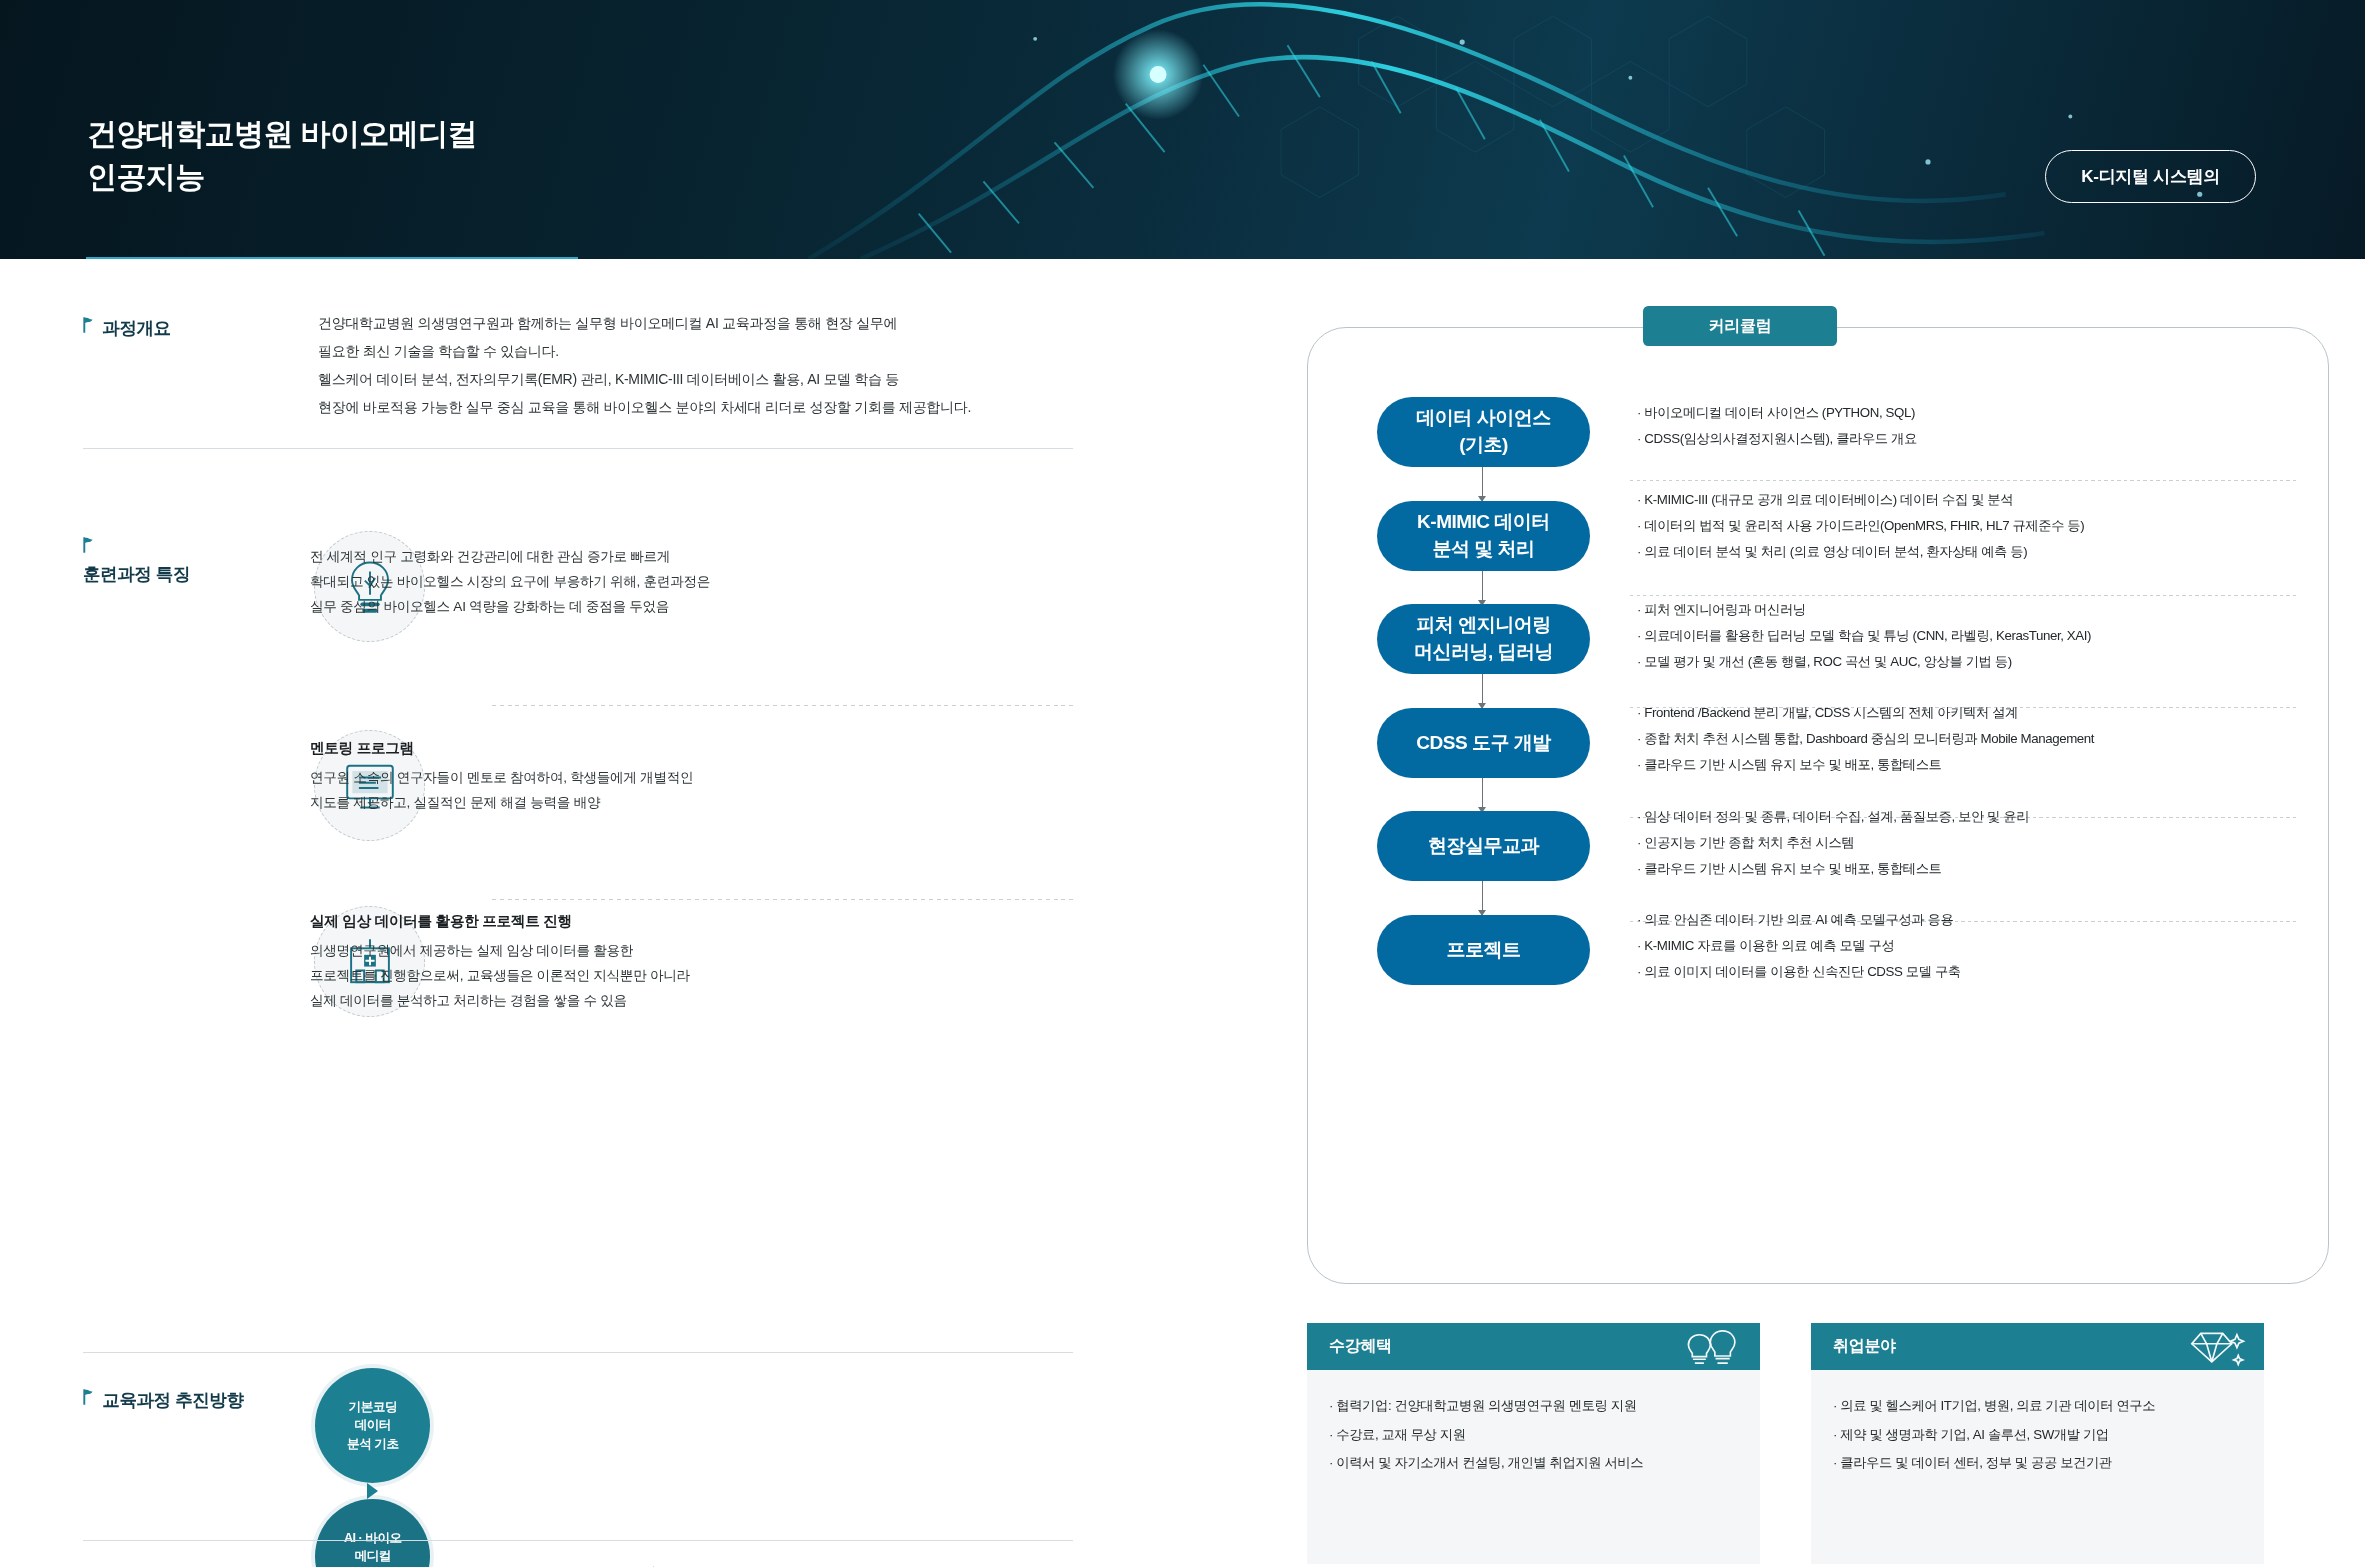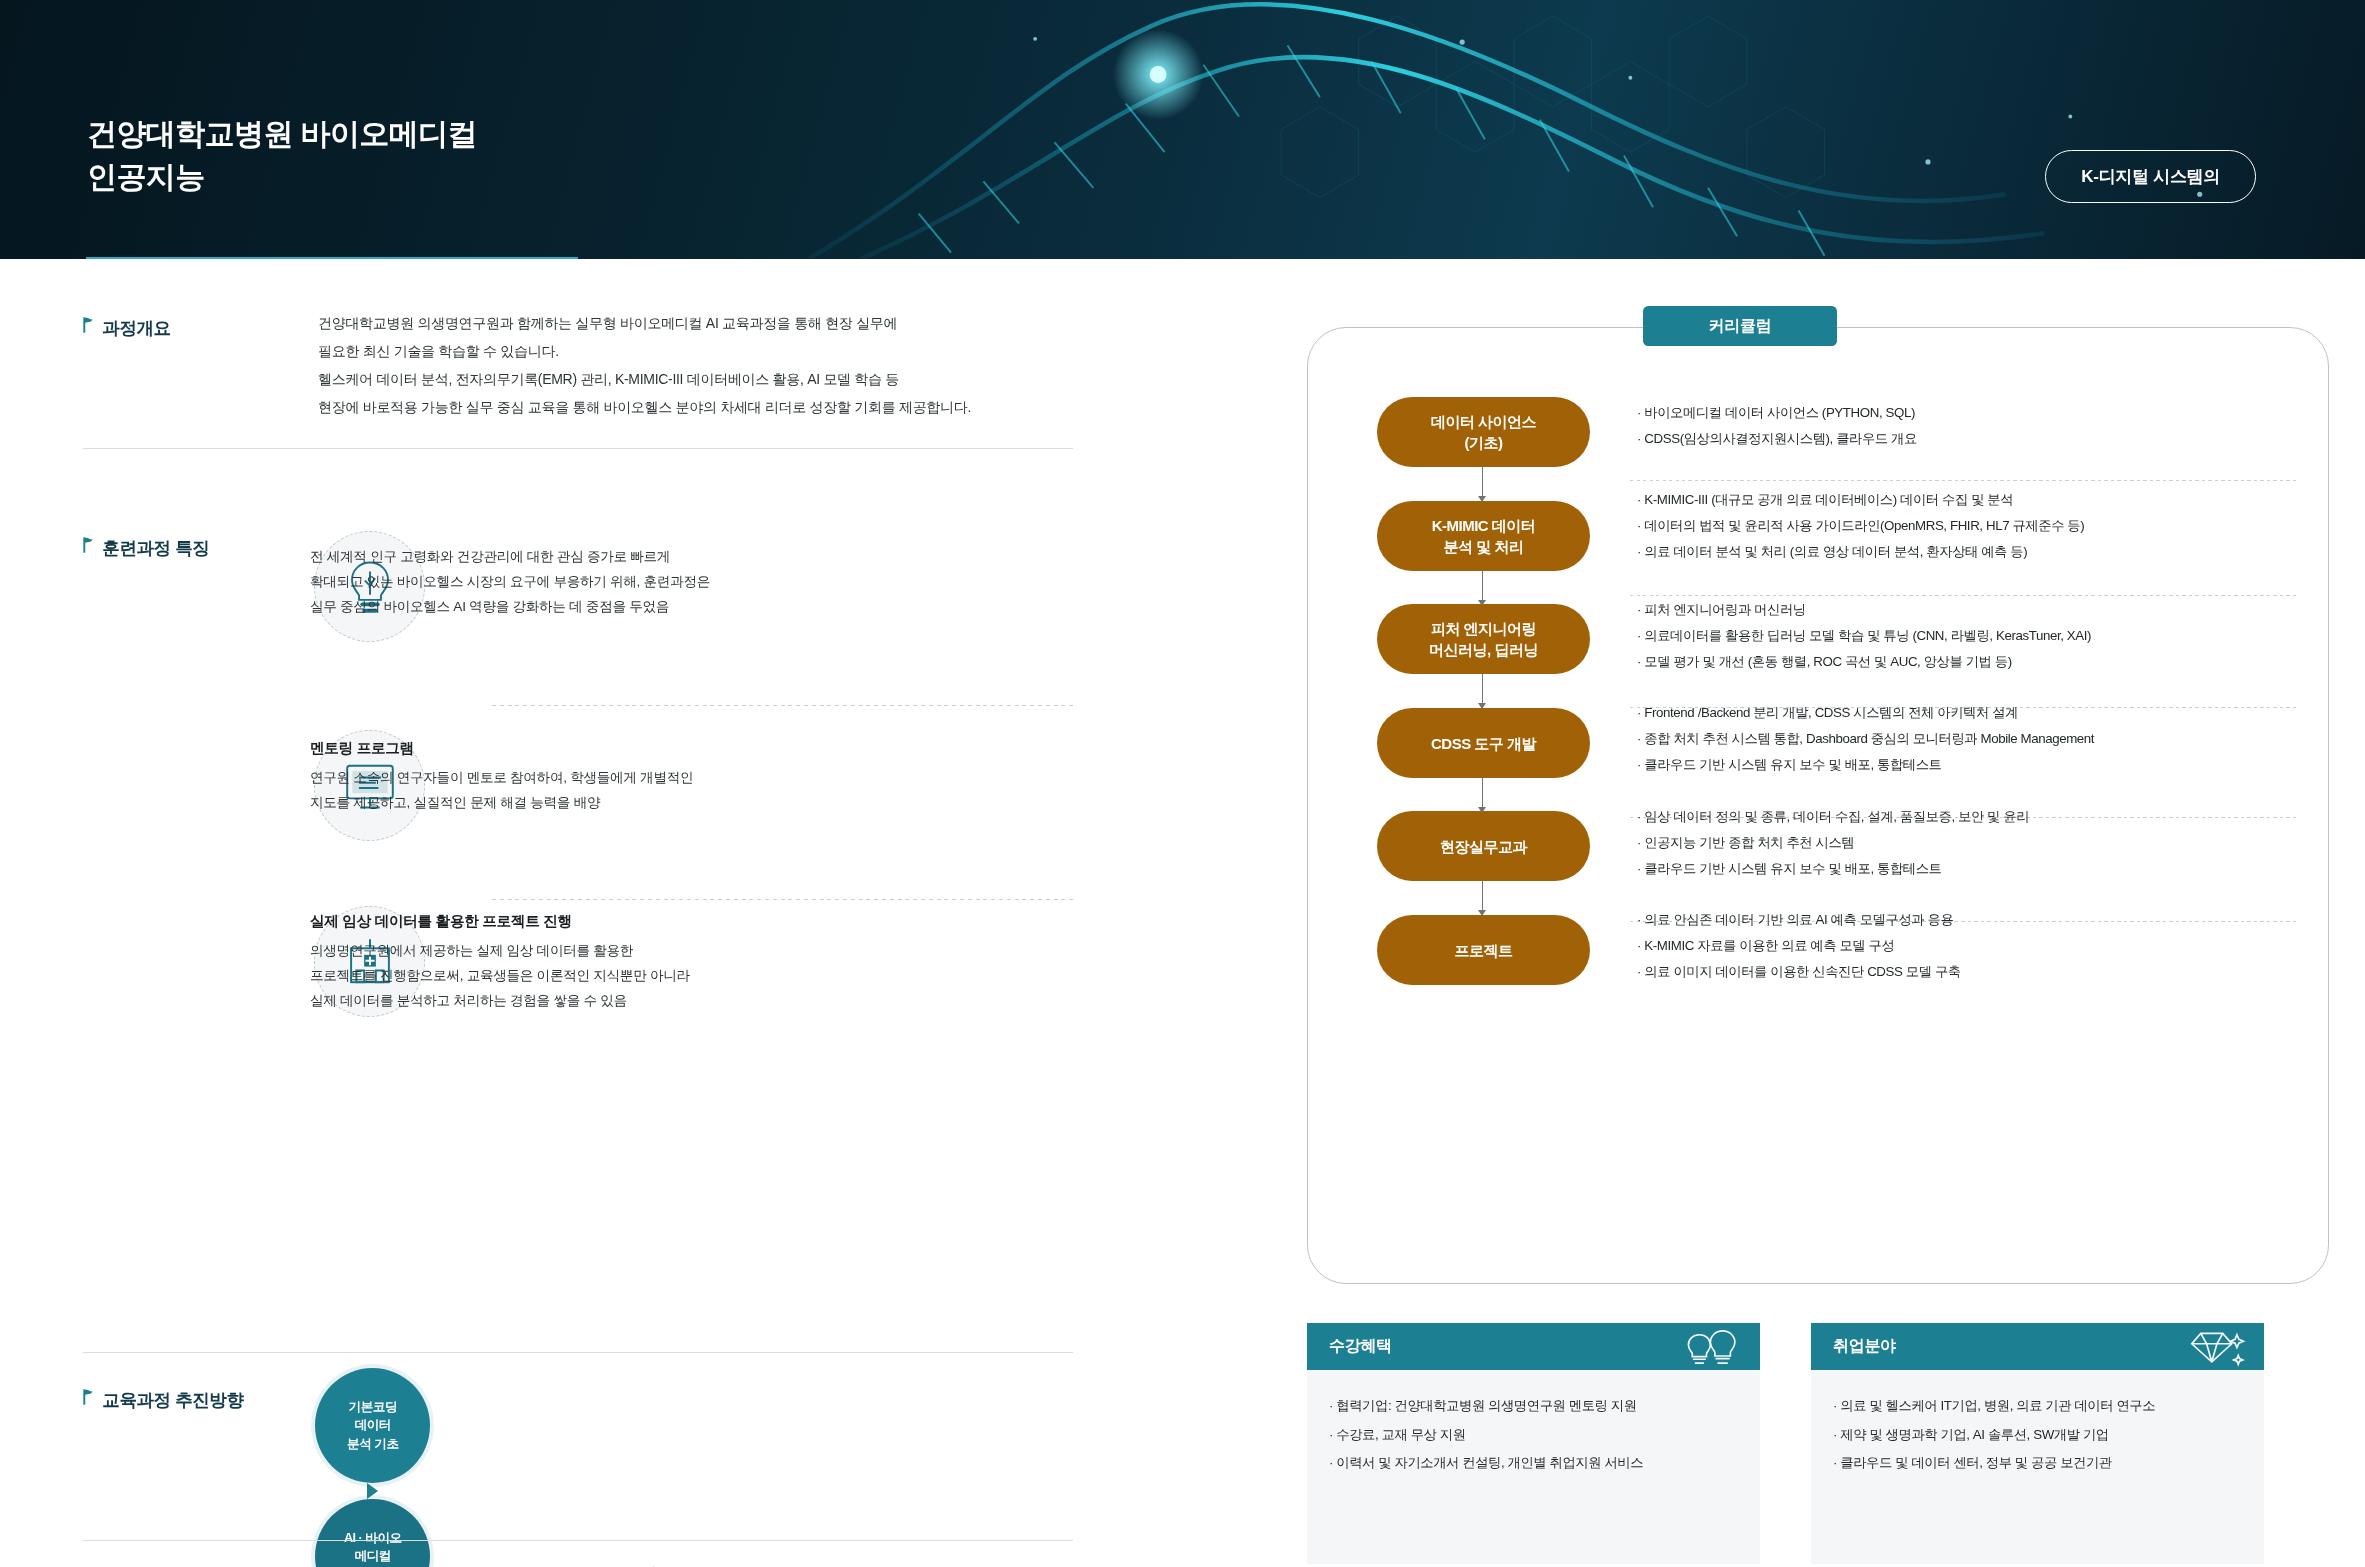--- a/index.html
+++ b/index.html
@@ -51,21 +51,21 @@
 
   
   .overview-title { position: absolute; left: 83px; top: 57px; }
   .overview-text {
     position: absolute; left: 318px; top: 50px; width: 796px;
     font-size: 14px; line-height: 2.0; color: #2d3436; letter-spacing: -0.3px;
   }
   .line-a { position: absolute; left: 83px; top: 189px; width: 990px; }
 
   
-  .features-title { position: absolute; left: 83px; top: 277px; }
+  .features-title { position: absolute; left: 83px; top: 277px; flex-direction: column; }
   .feat { position: absolute; left: 310px; width: 763px; }
   .feat-h { font-size: 14.6px; font-weight: bold; color: #1b1f21; margin-bottom: 6.5px; letter-spacing: -0.3px;}
   .feat-p { font-size: 13.6px; line-height: 1.85; color: #2d3436; letter-spacing: -0.3px; }
   .circ {
     position: absolute; width: 111px; height: 111px; border-radius: 50%;
     border: 1.3px dashed #bfc9cd; background: #f4f6f7;
     display: flex; align-items: center; justify-content: center;
   }
   .dash-line {
     position: absolute; left: 492px; width: 582px; height: 0.6px;
@@ -105,23 +105,23 @@
     border: 1.3px solid #b9c4c9; border-radius: 39px;
   }
   .cur-badge {
     position: absolute; left: 375px; top: 47px; width: 194px; height: 40px;
     background: #1c7f92; color: #fff; border-radius: 5.2px;
     display: flex; align-items: center; justify-content: center;
     font-size: 16px; font-weight: bold; letter-spacing: -0.3px;
   }
   .pill {
     position: absolute; left: 109px; width: 213px; height: 70px;
-    background: #a16207; border-radius: 36px; color: #fff;
+    background: #0369a1; border-radius: 36px; color: #fff;
     display: flex; align-items: center; justify-content: center; text-align: center;
-    font-size: 15px; font-weight: bold; line-height: 1.4; letter-spacing: -0.5px;
+    font-size: 19px; font-weight: bold; line-height: 1.4; letter-spacing: -0.5px;
   }
   .pill-arrow {
     position: absolute; left: 214px; width: 1.3px; background: #6b7478;
   }
   .pill-arrow::after {
     content: ""; position: absolute; left: -3.9px; bottom: -1.3px;
     border-left: 4.5px solid transparent; border-right: 4.5px solid transparent;
     border-top: 6.5px solid #6b7478;
   }
   .bullets { position: absolute; left: 369px; width: 653px; }

